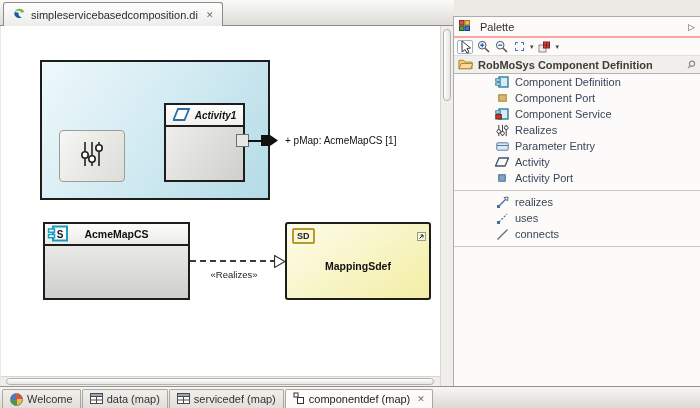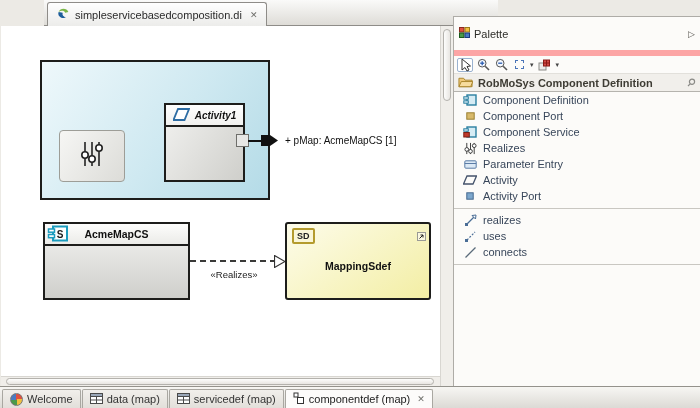--- a/index.html
+++ b/index.html
@@ -1,21 +1,21 @@
 <!DOCTYPE html>
 <html><head>
 <meta charset="utf-8">
 <style>
   html,body{margin:0;padding:0;background:#eceae5;}
   #window{position:relative;width:700px;height:408px;background:#eceae5;
     font-family:"Liberation Sans",sans-serif;overflow:hidden;}
 
   
   .top-strip{position:absolute;left:0;top:0;width:454px;height:26px;
-    background:linear-gradient(#fafaf9,#dedcd7);border-bottom:1px solid #8e8c88;box-sizing:border-box;margin-left:44px;}
+    background:linear-gradient(#fafaf9,#dedcd7);border-bottom:1px solid #8e8c88;box-sizing:border-box;}
   .editor-tab{position:absolute;left:3px;top:2px;height:24px;display:flex;align-items:center;gap:5px;
     padding:0 9px;background:linear-gradient(#fefefe,#ececea);border:1px solid #8e8c88;border-bottom:none;
     border-radius:3px 3px 0 0;font-size:11px;color:#2b2b2b;box-sizing:border-box;}
   .tab-close{font-size:9px;color:#6f6f6b;margin-left:3px;}
 
   
   .canvas{position:absolute;left:1px;top:26px;width:439px;height:350px;background:#ffffff;overflow:hidden;}
 
   .acme-mapper{position:absolute;left:39px;top:34px;width:230px;height:140px;border:2px solid #1d1d1b;
     box-sizing:border-box;background:linear-gradient(125deg,#eef8fb 0%,#cfe9f1 55%,#b4dbe7 100%);}
@@ -62,32 +62,32 @@
   .vthumb{position:absolute;left:2px;top:3px;width:8px;height:72px;
     background:linear-gradient(90deg,#fdfdfc,#e8e6e2);border:1px solid #b4b2ad;border-radius:4px;box-sizing:border-box;}
   .hscroll{position:absolute;left:1px;top:376px;width:439px;height:10px;background:#f0eeea;
     border-top:1px solid #d8d6d1;box-sizing:border-box;}
   .hthumb{position:absolute;left:5px;top:1px;width:428px;height:7px;
     background:linear-gradient(#fdfdfc,#e8e6e2);border:1px solid #b4b2ad;border-radius:4px;box-sizing:border-box;}
 
   
   .palette{position:absolute;left:453px;top:16px;width:247px;height:370px;background:#fcfbf9;
     border-left:1px solid #aeaca7;border-top:1px solid #aeaca7;box-sizing:border-box;}
-  .palette-header{height:17px;border-bottom:6px solid #fca5a5;display:flex;align-items:center;gap:4px;
-    padding:8px 5px;font-size:11px;color:#2e2e2a;}
+  .palette-header{height:17px;border-bottom:2px solid #fca5a5;display:flex;align-items:center;gap:10px;
+    padding:1px 5px;font-size:11px;color:#2e2e2a;}
   .spacer{flex:1;}
   .collapse-arrow{font-size:9px;color:#55534e;}
   .palette-toolbar{height:17px;display:flex;align-items:center;gap:2px;padding:0 3px;border-bottom:1px solid #e2e0db;}
   .tool{width:16px;height:14px;display:flex;align-items:center;justify-content:center;}
   .tool.selected{background:#ffffff;border:1px solid #9ab2d0;border-radius:2px;box-sizing:border-box;}
   .caret{font-size:7px;color:#444;margin:0 1px;}
   .marquee-box{width:9px;height:9px;border:1px dashed #4a74b8;box-sizing:border-box;}
   .palette-section-header{height:17px;background:#f1efeb;border-bottom:1px solid #b5b3ae;
     display:flex;align-items:center;gap:5px;padding:0 4px;font-size:11px;font-weight:bold;color:#3e3c34;}
-  .pal-item{height:16px;display:flex;align-items:center;gap:6px;padding-left:9px;font-size:11px;color:#38465a;}
+  .pal-item{height:16px;display:flex;align-items:center;gap:6px;padding-left:9px;font-size:11px;color:#38465a;margin-left:32px;}
   .pal-item .pic{width:14px;display:flex;justify-content:center;}
   .pal-sep{border-top:1px solid #c9c7c2;margin:4px 0 3px 0;}
 
   
   .bottom-bar{position:absolute;left:0;top:386px;width:700px;height:22px;
     background:linear-gradient(#f7f6f3,#dcdad5);border-top:1px solid #94928c;
     display:flex;align-items:flex-end;padding-left:2px;box-sizing:border-box;}
   .btab{height:19px;display:flex;align-items:center;gap:4px;padding:0 7px;font-size:11px;color:#333;
     background:linear-gradient(#f1efeb,#e2dfda);border:1px solid #a9a7a1;border-bottom:none;
     border-radius:2px 2px 0 0;margin-right:1px;box-sizing:border-box;white-space:nowrap;}

